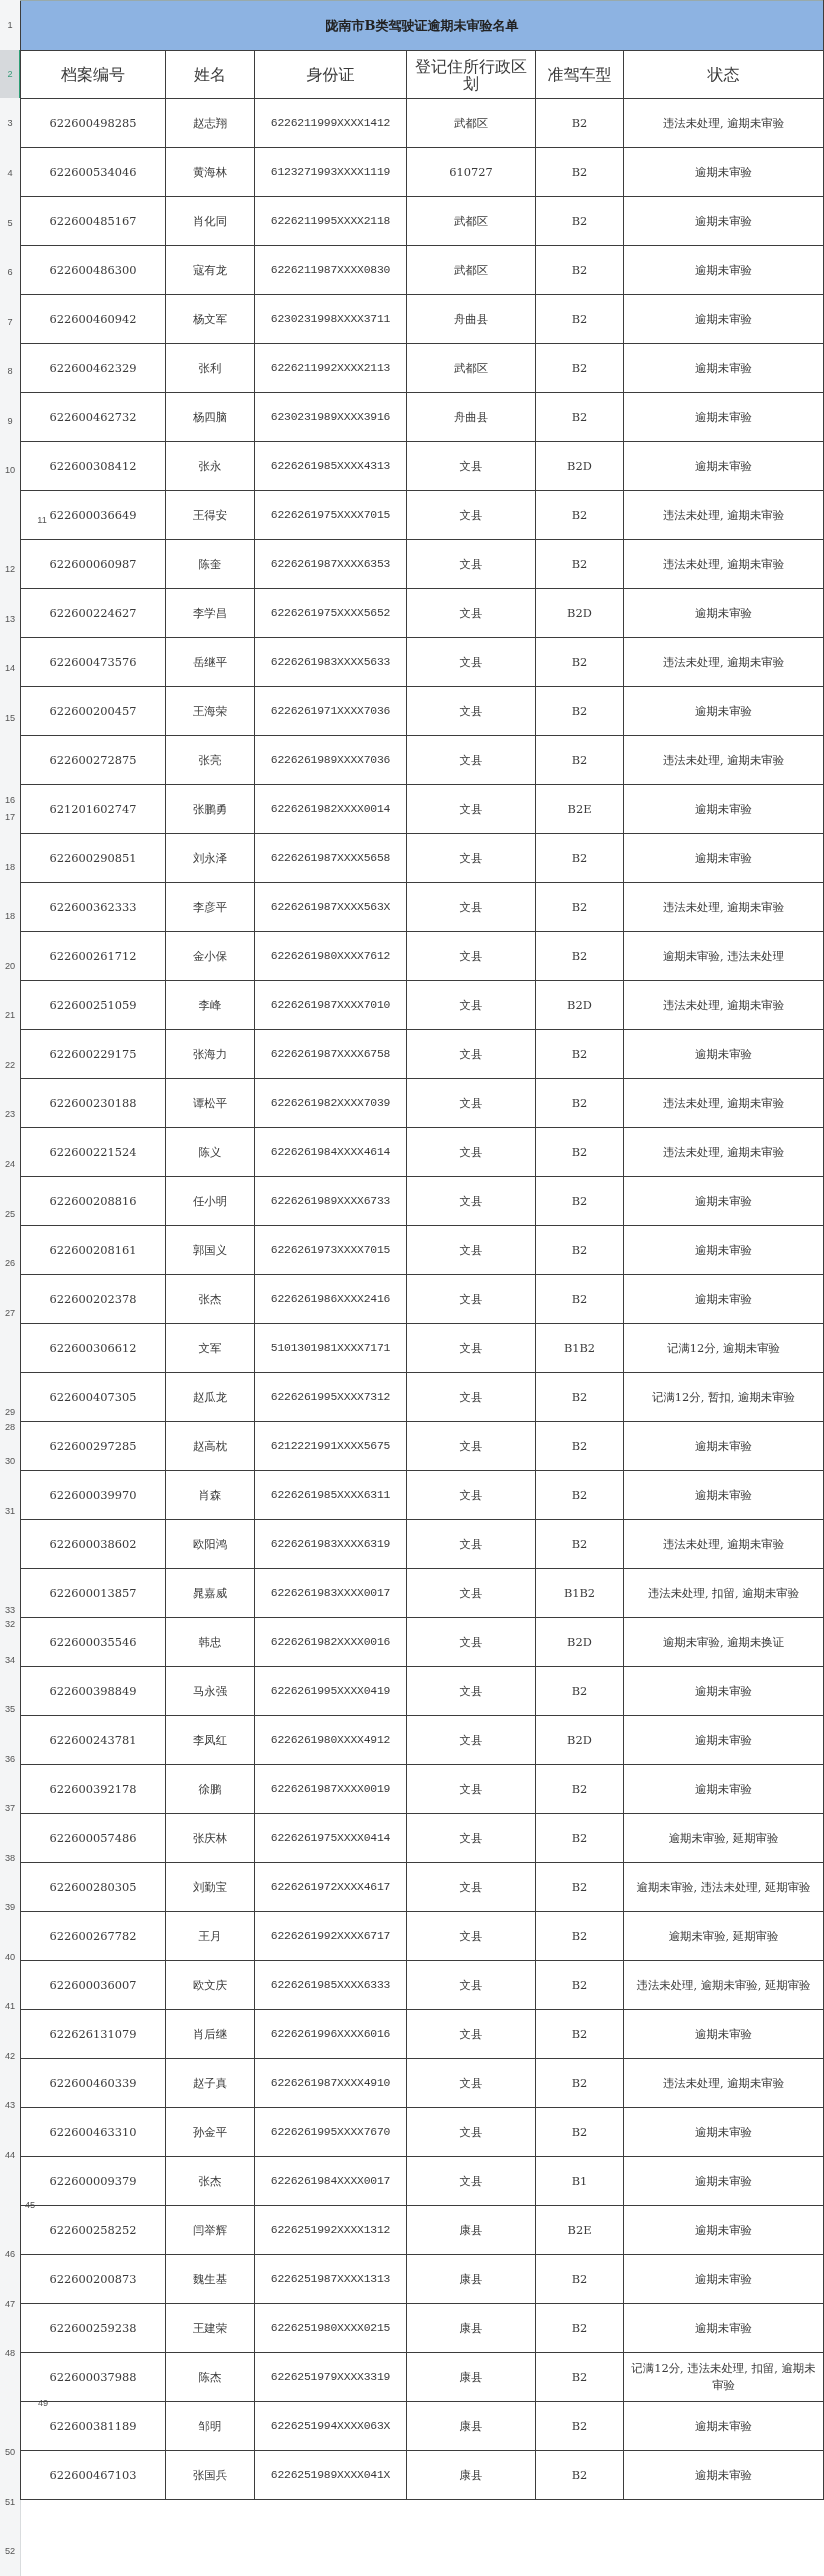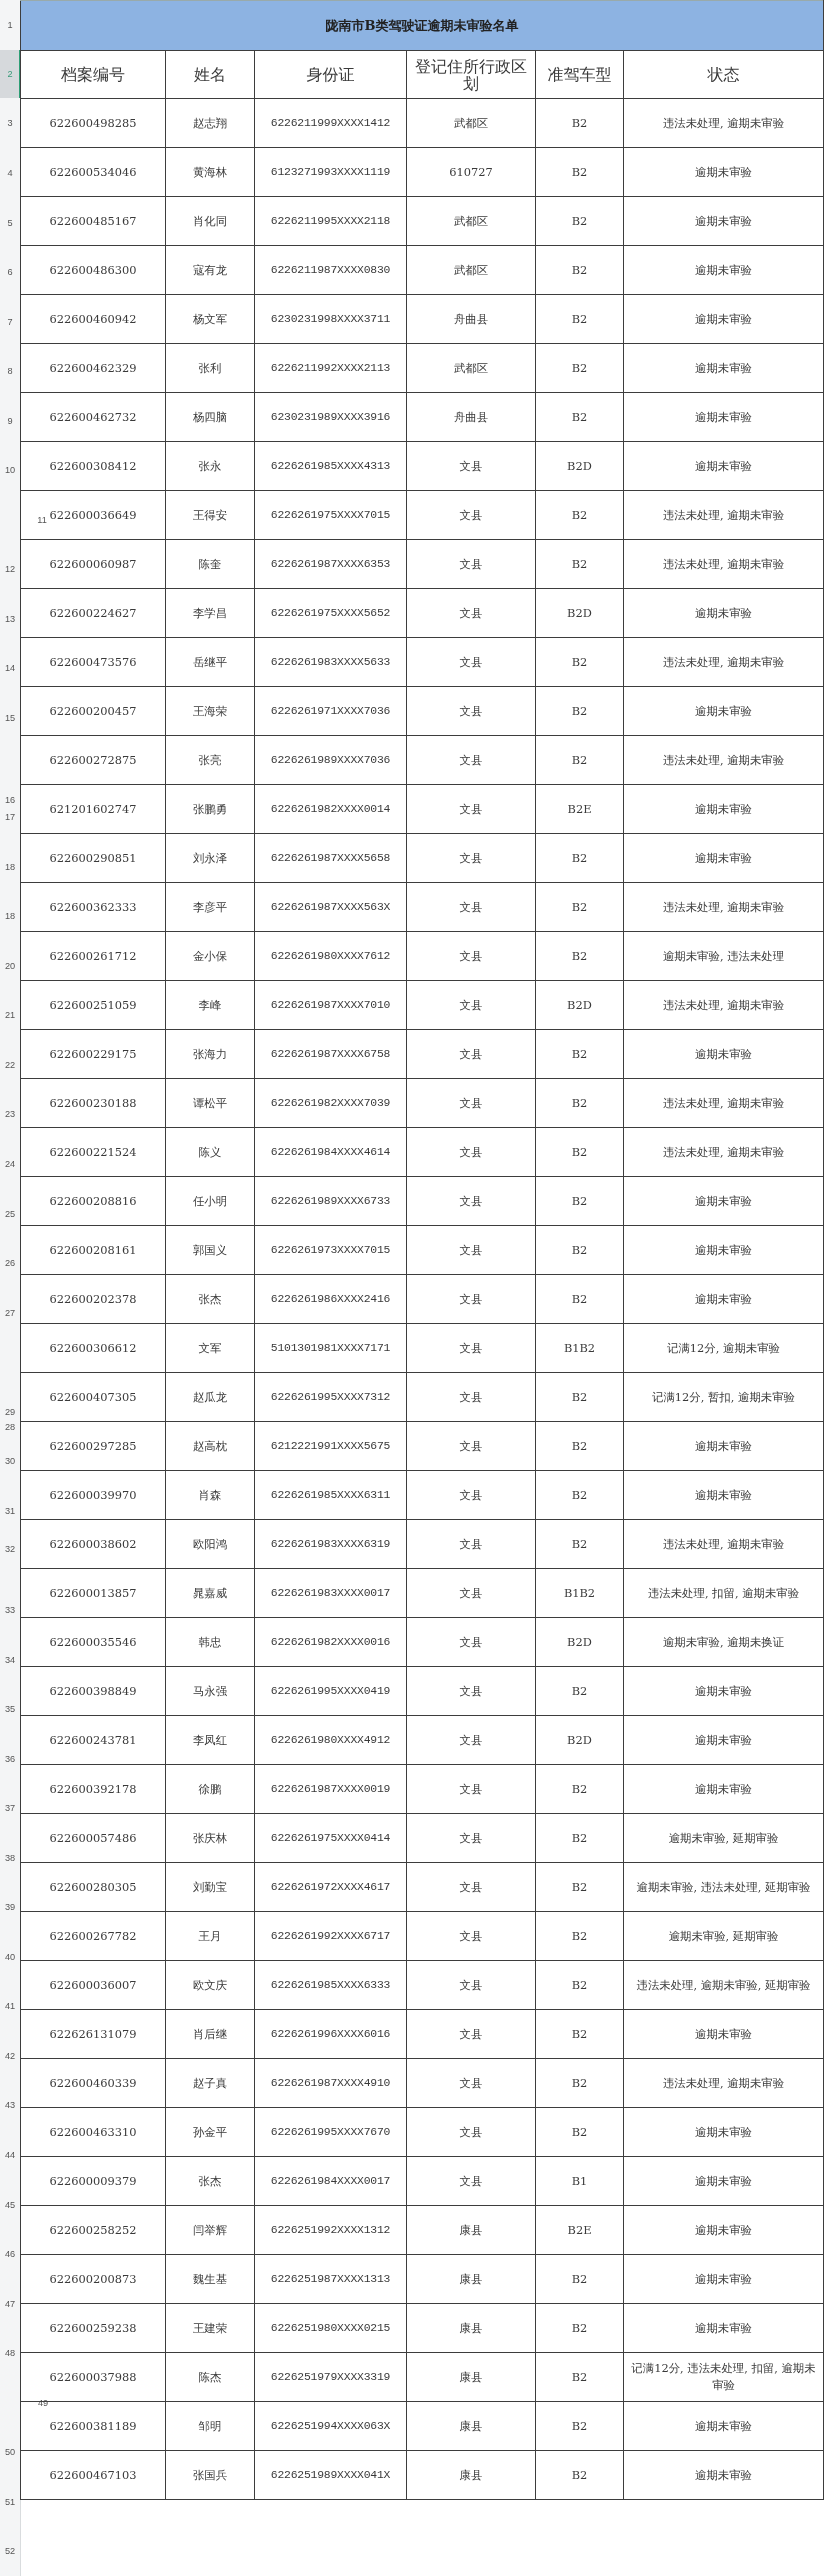--- a/index.html
+++ b/index.html
@@ -45,34 +45,34 @@
     <div class="rn" style="top: 1040px; height: 50px; line-height: 50px;">22</div>
     <div class="rn" style="top: 1089px; height: 50px; line-height: 50px;">23</div>
     <div class="rn" style="top: 1139px; height: 50px; line-height: 50px;">24</div>
     <div class="rn" style="top: 1189px; height: 50px; line-height: 50px;">25</div>
     <div class="rn" style="top: 1238px; height: 50px; line-height: 50px;">26</div>
     <div class="rn" style="top: 1288px; height: 50px; line-height: 50px;">27</div>
     <div class="rn" style="top: 1402px; height: 50px; line-height: 50px;">28</div>
     <div class="rn" style="top: 1387px; height: 50px; line-height: 50px;">29</div>
     <div class="rn" style="top: 1436px; height: 50px; line-height: 50px;">30</div>
     <div class="rn" style="top: 1486px; height: 50px; line-height: 50px;">31</div>
-    <div class="rn" style="top: 1524px; height: 50px; line-height: 50px;">32</div>
+    <div class="rn" style="top: 1599px; height: 50px; line-height: 50px;">32</div>
     <div class="rn" style="top: 1585px; height: 50px; line-height: 50px;">33</div>
     <div class="rn" style="top: 1635px; height: 50px; line-height: 50px;">34</div>
     <div class="rn" style="top: 1684px; height: 50px; line-height: 50px;">35</div>
     <div class="rn" style="top: 1734px; height: 50px; line-height: 50px;">36</div>
     <div class="rn" style="top: 1783px; height: 50px; line-height: 50px;">37</div>
     <div class="rn" style="top: 1833px; height: 50px; line-height: 50px;">38</div>
     <div class="rn" style="top: 1882px; height: 50px; line-height: 50px;">39</div>
     <div class="rn" style="top: 1932px; height: 50px; line-height: 50px;">40</div>
     <div class="rn" style="top: 1981px; height: 50px; line-height: 50px;">41</div>
     <div class="rn" style="top: 2031px; height: 50px; line-height: 50px;">42</div>
     <div class="rn" style="top: 2080px; height: 50px; line-height: 50px;">43</div>
     <div class="rn" style="top: 2130px; height: 50px; line-height: 50px;">44</div>
-    <div class="rn" style="top: 2180px; height: 50px; line-height: 50px;">45</div>
+    <div class="rn" style="top: 2180px; height: 50px; line-height: 50px; padding-left: 20px;">45</div>
     <div class="rn" style="top: 2229px; height: 50px; line-height: 50px;">46</div>
     <div class="rn" style="top: 2279px; height: 50px; line-height: 50px;">47</div>
     <div class="rn" style="top: 2328px; height: 50px; line-height: 50px;">48</div>
     <div class="rn" style="top: 2378px; height: 50px; line-height: 50px; padding-left: 33px;">49</div>
     <div class="rn" style="top: 2427px; height: 50px; line-height: 50px;">50</div>
     <div class="rn" style="top: 2477px; height: 50px; line-height: 50px;">51</div>
     <div class="rn" style="top: 2526px; height: 50px; line-height: 50px;">52</div>
   </div>
 <div class="sel-left"></div>
 

